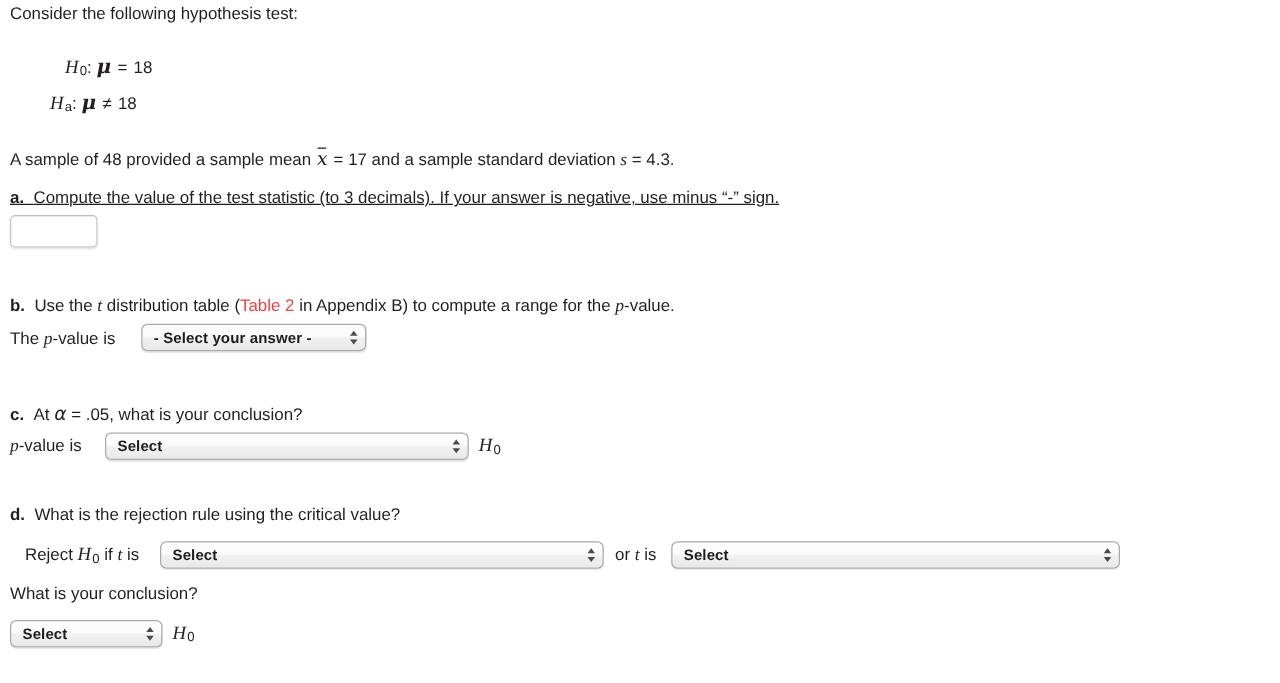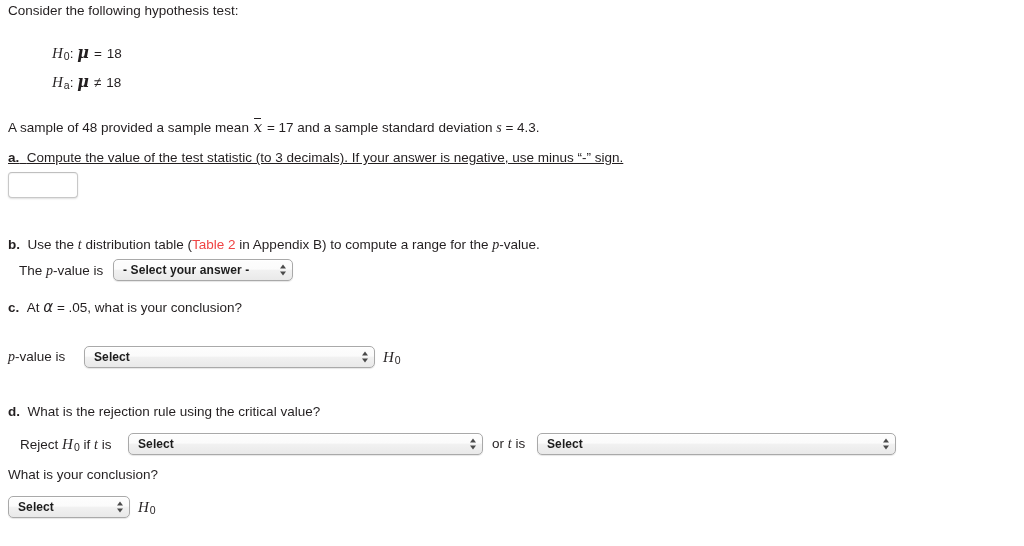--- a/index.html
+++ b/index.html
@@ -145,51 +145,51 @@
 <div class="page">
 
   <div class="line" style="left:8px; top:4px;">
     <span>Consider the following hypothesis test:</span>
   </div>
 
   <div class="line" style="left:52px; top:45px;">
     <span class="mathvar">H</span><span class="sub">0</span><span>:&nbsp;</span><span class="greek">μ</span><span style="padding:0 5px;">=</span><span>18</span>
   </div>
 
-  <div class="line" style="left:52px; top:74px;">
+  <div class="line" style="left:40px; top:74px;">
     <span class="mathvar">H</span><span class="sub">a</span><span>:&nbsp;</span><span class="greek">μ</span><span style="padding:0 5px;">≠</span><span>18</span>
   </div>
 
   <div class="line" style="left:8px; top:120px;">
     <span>A sample of 48 provided a sample mean</span><span>&nbsp;</span><span class="xbar">x</span><span>&nbsp;</span><span>= 17 and a sample standard deviation</span><span>&nbsp;</span><span class="mathvar-sm">s</span><span>&nbsp;</span><span>= 4.3.</span>
   </div>
 
   <div class="line" style="left:8px; top:151px;text-decoration:underline;">
     <span class="blabel">a.</span><span>&nbsp;&nbsp;</span><span>Compute the value of the test statistic (to 3 decimals). If your answer is negative, use minus “-” sign.</span>
   </div>
 
   <input class="answer-box" type="text" style="left: 8px; top: 172px; width: 70px; height: 26px; font-size: 13px; padding: 0px 5px; font-family: &quot;Liberation Sans&quot;, sans-serif;" placeholder="">
 
   <div class="line" style="left:8px; top:238px;">
     <span class="blabel">b.</span><span>&nbsp;&nbsp;</span><span>Use the</span><span>&nbsp;</span><span class="mathvar-sm">t</span><span>&nbsp;</span><span>distribution table (</span><span class="link">Table 2</span><span>&nbsp;</span><span>in Appendix B) to compute a range for the</span><span>&nbsp;</span><span class="mathvar-sm">p</span><span>-value.</span>
   </div>
 
-  <div class="line" style="left:19px; top:264px;text-align:right;">
+  <div class="line" style="left:8px; top:264px;text-align:right;">
     <span>The</span><span>&nbsp;</span><span class="mathvar-sm">p</span><span>-value is</span>
   </div>
 
   <div class="sel" style="left:113px; top:259px; width:180px; height:22px;">
     <span class="sel-text">- Select your answer -</span>
     <span class="stepper">
       <span class="arw up"></span>
         <span class="arw dn"></span>
     </span>
   </div>
 
-  <div class="line" style="left:8px; top:300px;">
+  <div class="line" style="left:8px; top:324px;">
     <span class="blabel">c.</span><span>&nbsp;&nbsp;</span><span>At</span><span>&nbsp;</span><span class="greek-alpha">α</span><span>&nbsp;</span><span>= .05, what is your conclusion?</span>
   </div>
 
   <div class="line" style="left:8px; top:350px;">
     <span class="mathvar-sm">p</span><span>-value is</span>
   </div>
 
   <div class="sel" style="left:84px; top:346px; width:291px; height:22px;">
     <span class="sel-text">Select</span>
     <span class="stepper">

